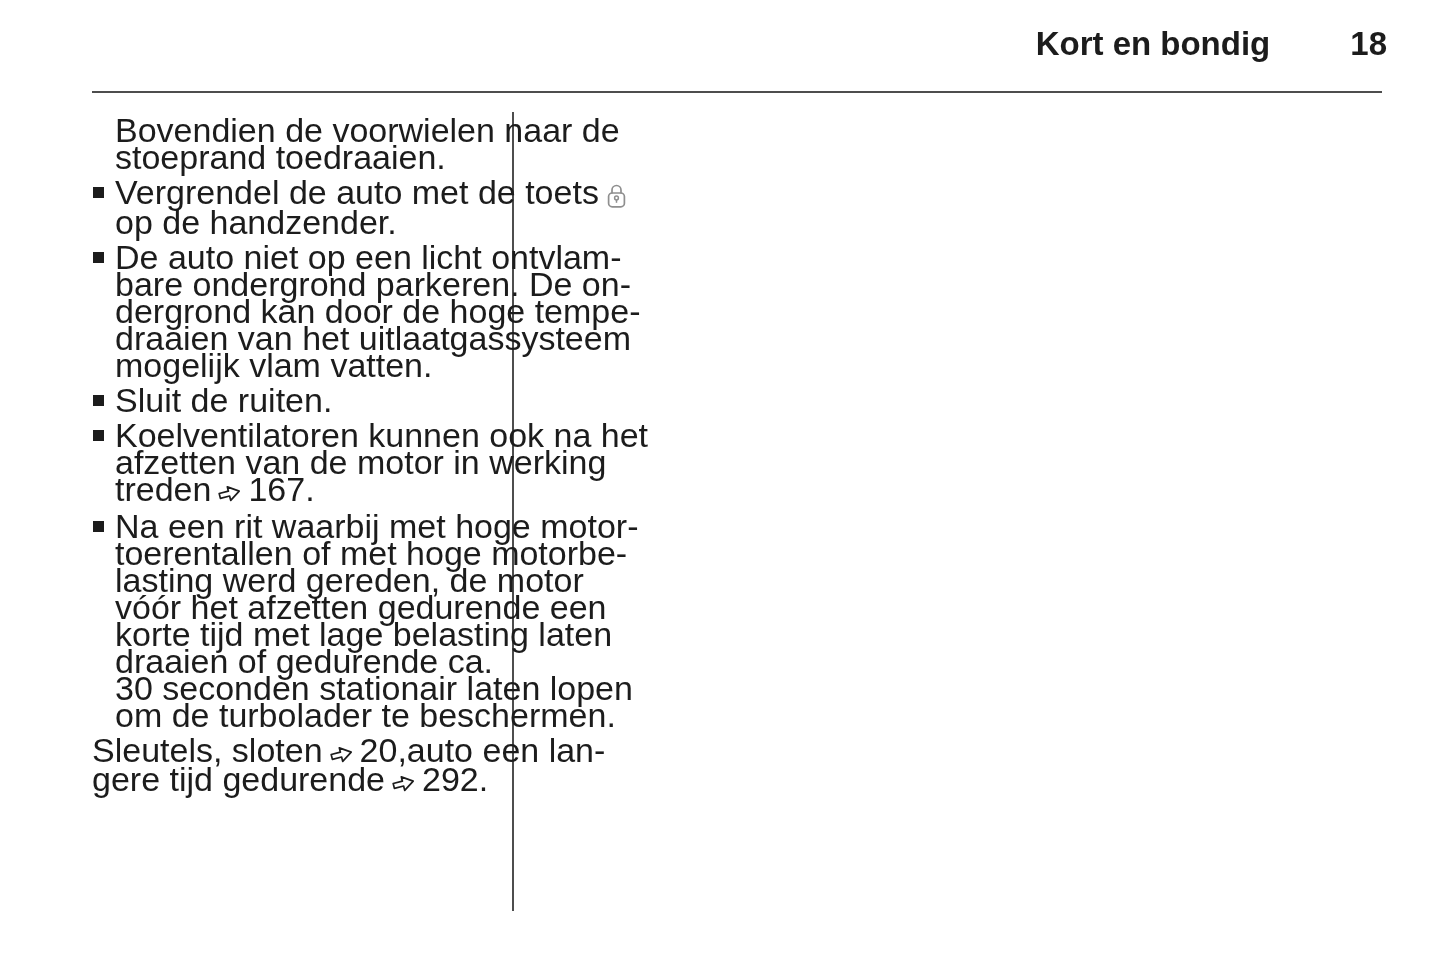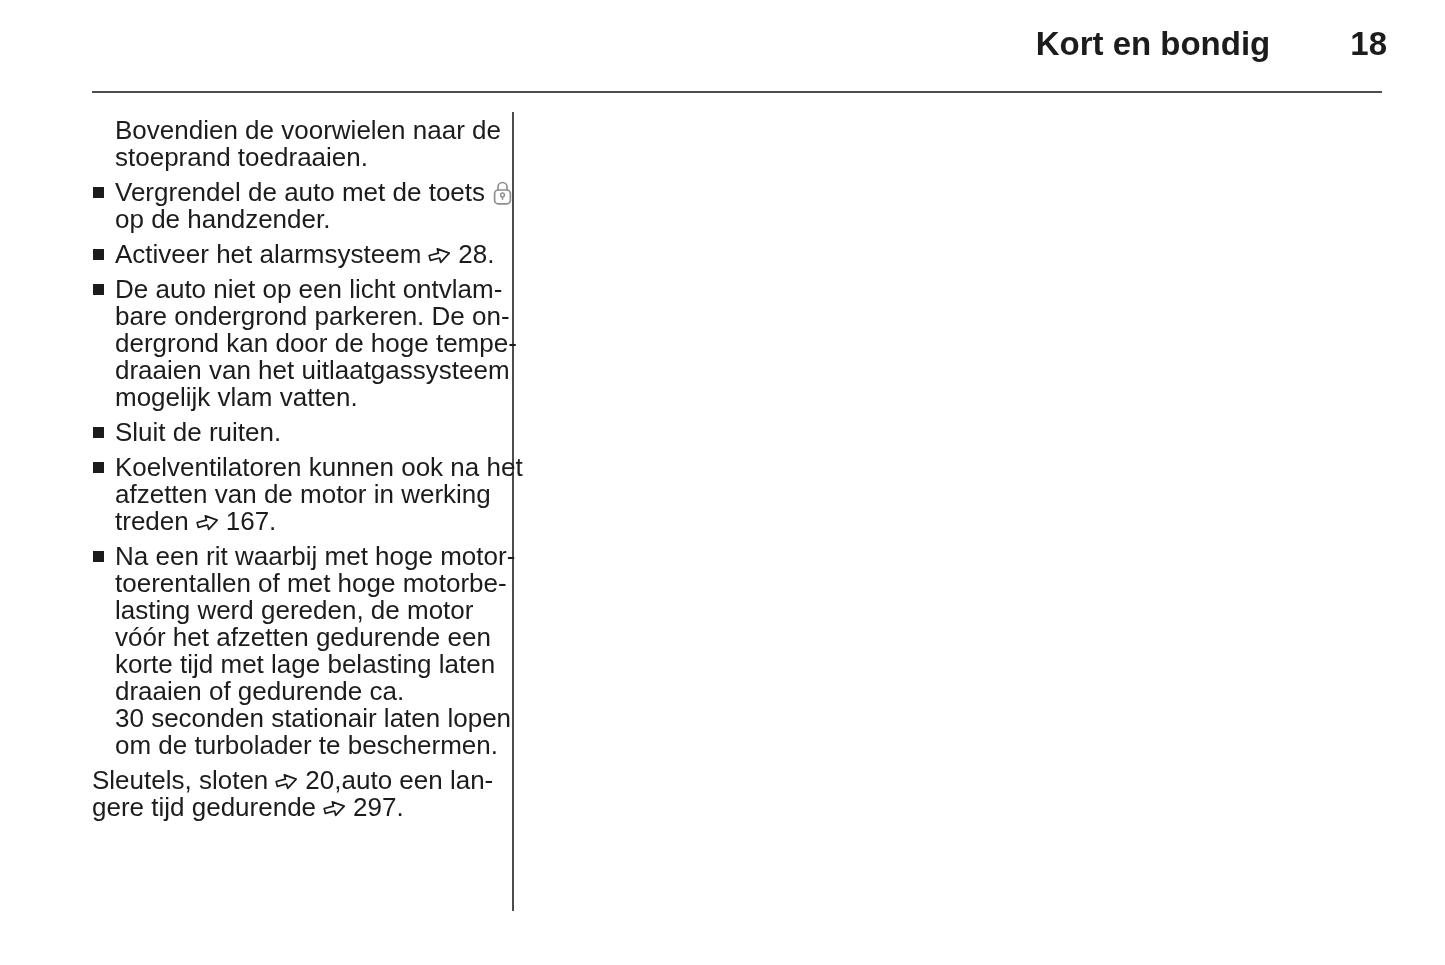--- a/index.html
+++ b/index.html
@@ -38,21 +38,21 @@
     left: 512px; top: 112px;
     width: 2px; height: 799px;
     background: #4d4d4d;
   }
 
   
   .content {
     position: absolute;
     left: 92px; top: 117px;
     width: 412px;
-    font-size: 26px;
+    font-size: 34px;
     line-height: 27px;
   }
   .para { margin: 0 0 8px 0; padding: 0; }
   .indent { padding-left: 23px; }
   .bullet { position: relative; padding-left: 23px; }
   .bullet-marker {
     position: absolute;
     left: 1px; top: 8px;
     width: 11px; height: 11px;
     background: #1c1c1c;
@@ -94,28 +94,20 @@
     <span class="bullet-marker"></span>
     <div class="line"><span>Vergrendel de auto met de toets</span><svg class="icon-lock" viewBox="0 0 21 27">
           <path d="M6 11.5 V8 a4.5 4.5 0 0 1 9 0 V11.5" fill="none" stroke="#8f8f8f" stroke-width="1.7"></path>
           <rect x="2.6" y="11" width="15.8" height="13.8" rx="3.6" fill="none" stroke="#8f8f8f" stroke-width="1.7"></rect>
           <circle cx="10.5" cy="16" r="1.9" fill="none" stroke="#8f8f8f" stroke-width="1.5"></circle>
           <path d="M10.5 17.8 V20.8" stroke="#8f8f8f" stroke-width="1.5"></path>
         </svg></div>
     <div class="line">op de handzender.</div>
   </div>
 
-  <div class="para bullet">
-    <span class="bullet-marker"></span>
-    <div class="line"><span>Activeer het alarmsysteem</span><svg class="icon-ref" viewBox="0 0 25 23">
-          <g transform="rotate(-14 12.5 11.5)">
-            <path d="M2.5 9 H12 V4.5 L22.5 11.5 L12 18.5 V14 H2.5 Z" fill="#ffffff" stroke="#1c1c1c" stroke-width="1.7" stroke-linejoin="round"></path>
-          </g>
-        </svg><span>28.</span></div>
-  </div>
 
   <div class="para bullet">
     <span class="bullet-marker"></span>
     <div class="line">De auto niet op een licht ontvlam-</div>
     <div class="line">bare ondergrond parkeren. De on-</div>
     <div class="line">dergrond kan door de hoge tempe-</div>
     <div class="line">draaien van het uitlaatgassysteem</div>
     <div class="line">mogelijk vlam vatten.</div>
   </div>
 
@@ -150,16 +142,16 @@
   <p class="para">
     <span class="line"><span>Sleutels, sloten</span><svg class="icon-ref" viewBox="0 0 25 23">
           <g transform="rotate(-14 12.5 11.5)">
             <path d="M2.5 9 H12 V4.5 L22.5 11.5 L12 18.5 V14 H2.5 Z" fill="#ffffff" stroke="#1c1c1c" stroke-width="1.7" stroke-linejoin="round"></path>
           </g>
         </svg><span>20,</span><span class="post-seg">auto een lan-</span></span>
     <span class="line"><span>gere tijd gedurende</span><svg class="icon-ref" viewBox="0 0 25 23">
           <g transform="rotate(-14 12.5 11.5)">
             <path d="M2.5 9 H12 V4.5 L22.5 11.5 L12 18.5 V14 H2.5 Z" fill="#ffffff" stroke="#1c1c1c" stroke-width="1.7" stroke-linejoin="round"></path>
           </g>
-        </svg><span>297.</span></span>
+        </svg><span>292.</span></span>
   </p>
 
 </main>
 
 </body></html>

